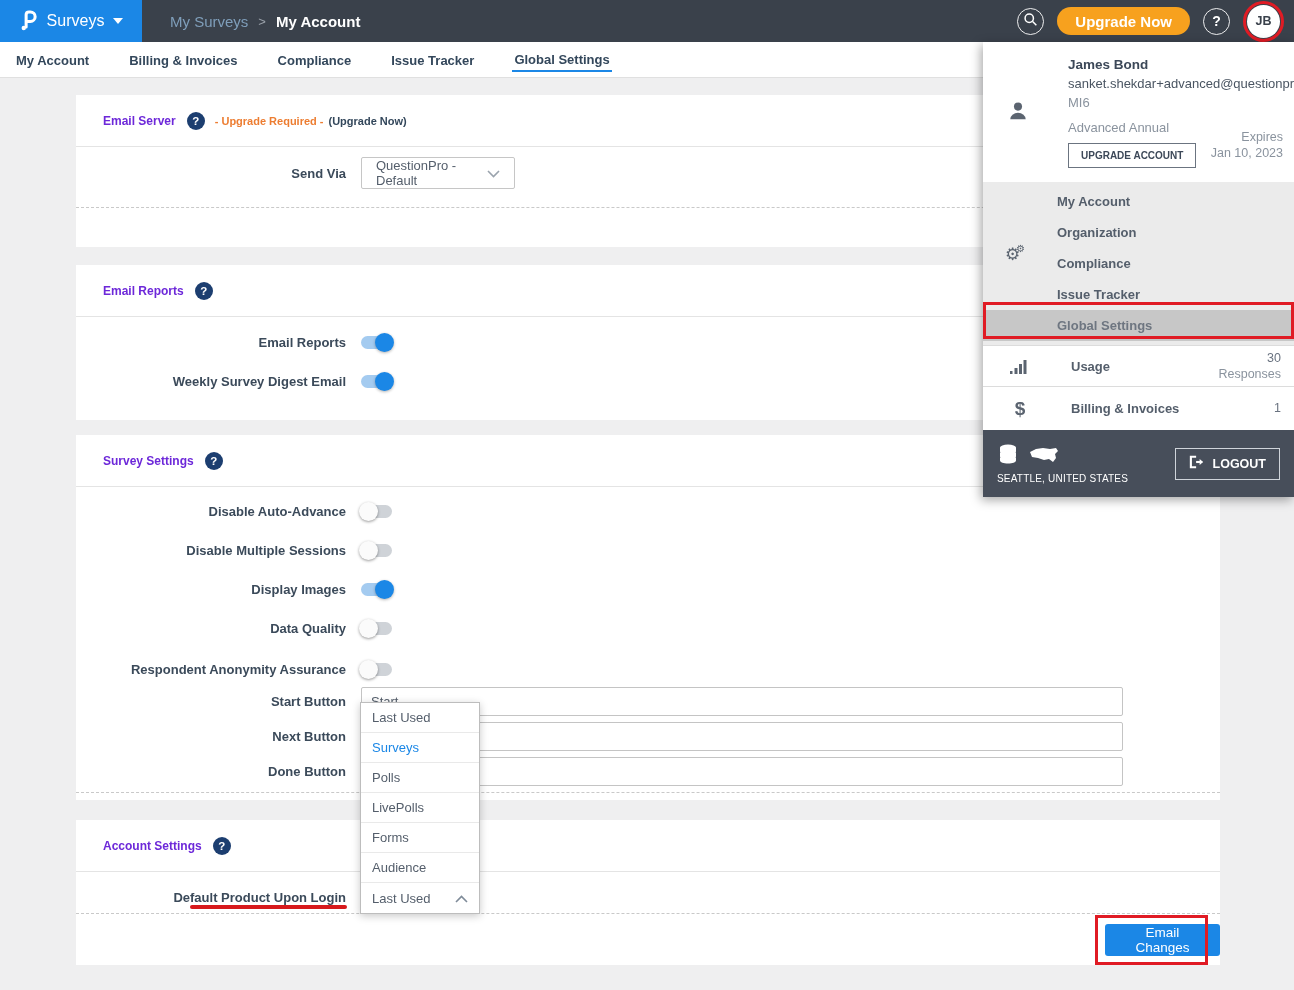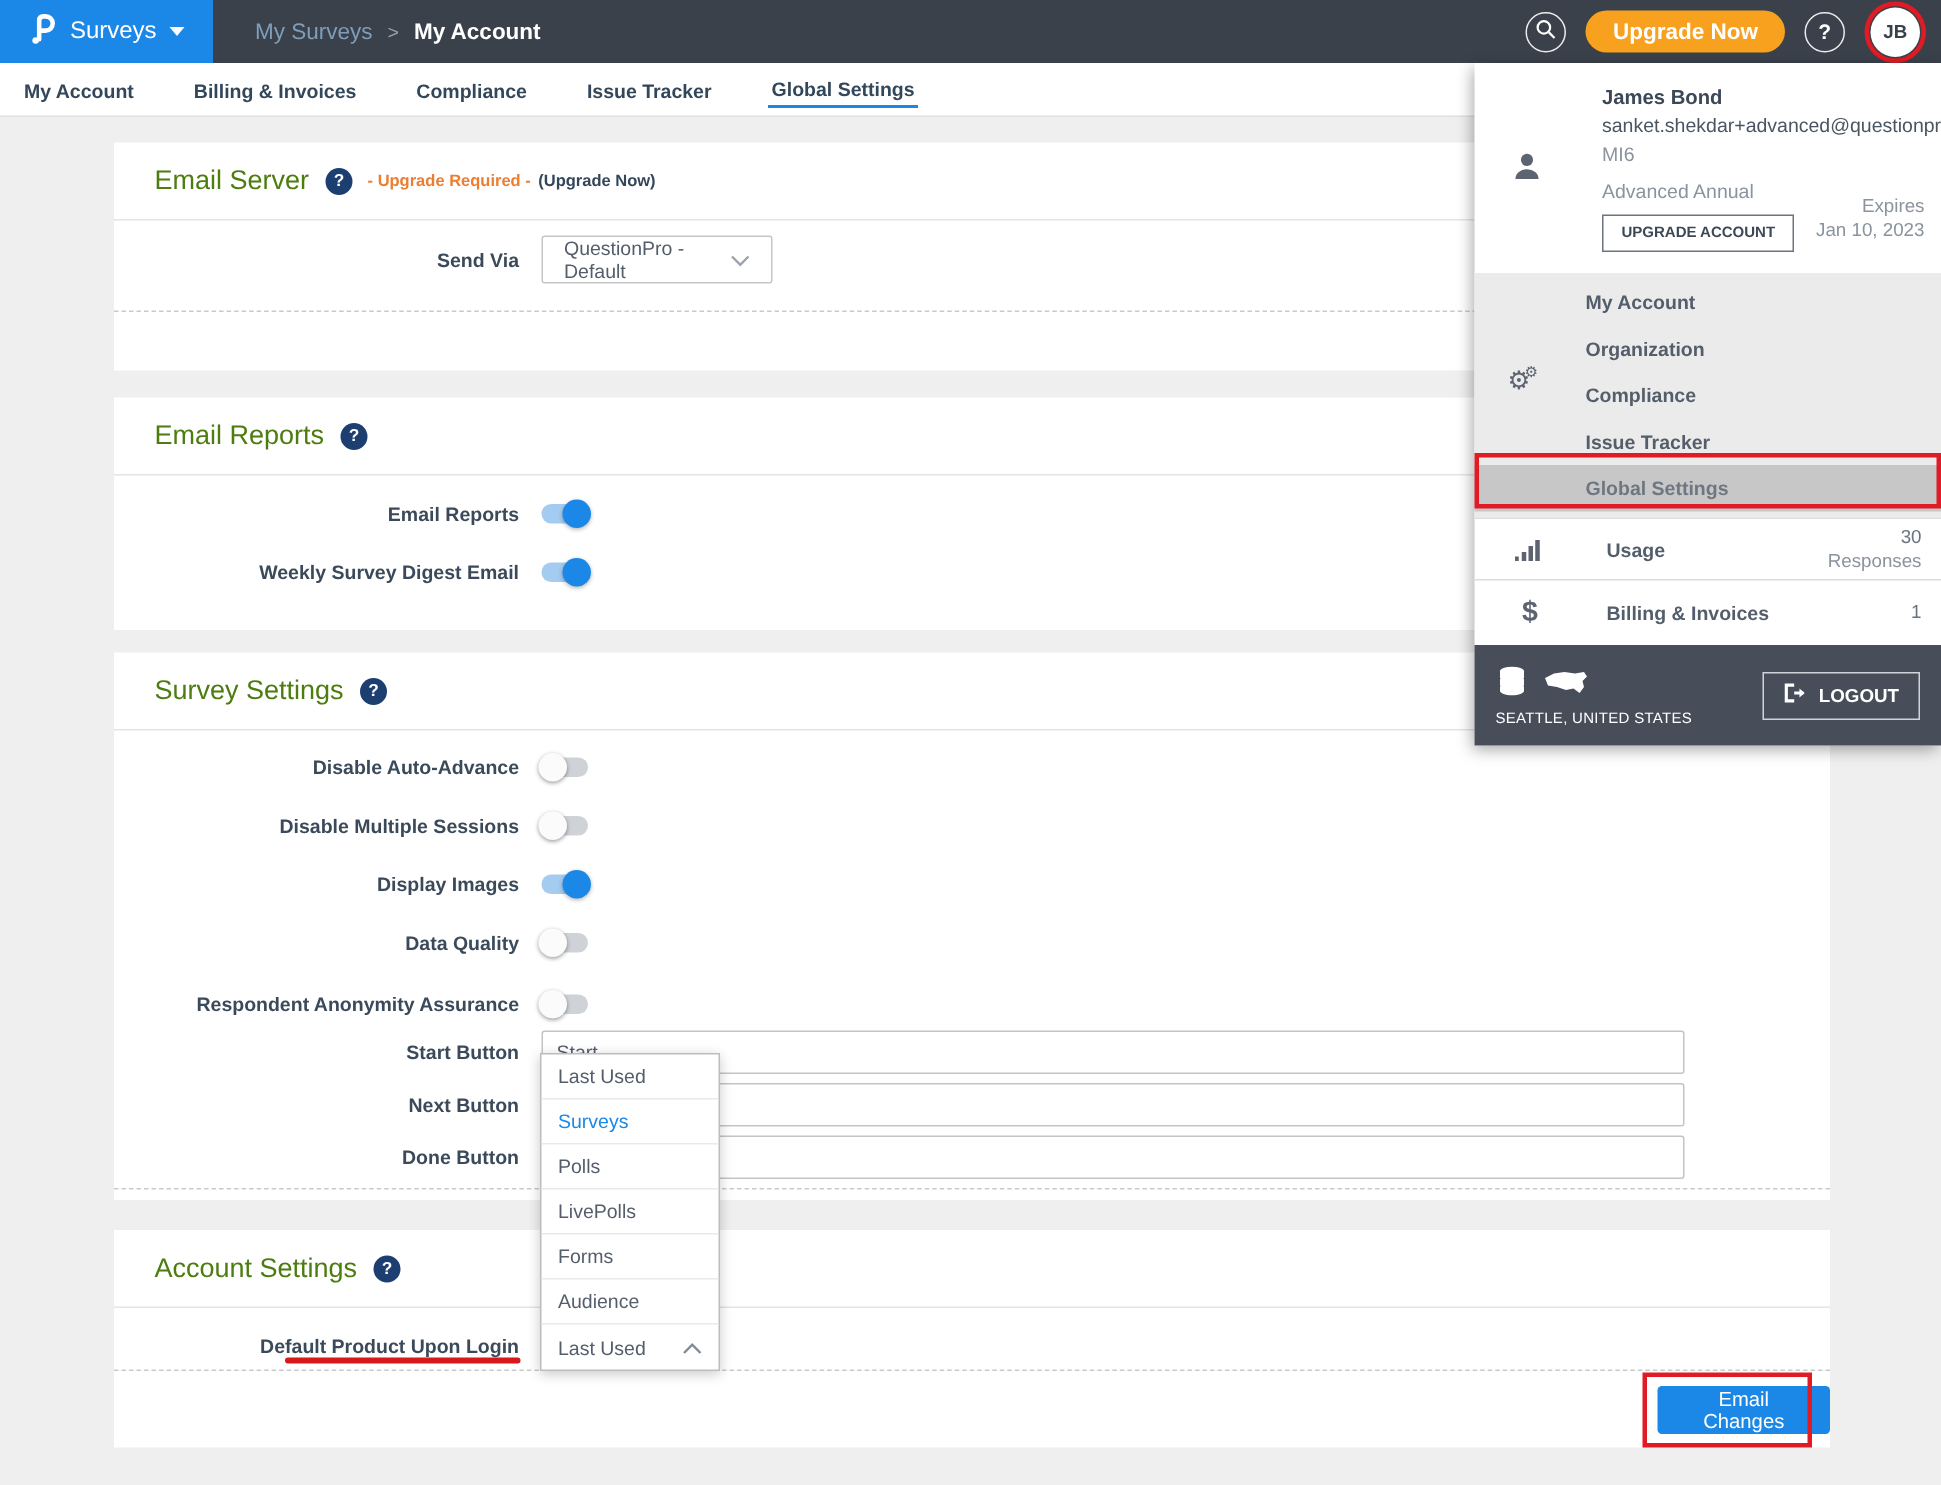--- a/index.html
+++ b/index.html
@@ -25,21 +25,21 @@
   .upgrade-pill { background:#f7a11e; color:#fff; font-weight:bold; font-size:15px; height:28px; padding:0 18px; border:none; border-radius:15px; cursor:pointer; }
   .avatar-ring { border:3px solid #e01b24; border-radius:50%; padding:1px; }
   .avatar { width:33px; height:33px; border-radius:50%; background:#fff; color:#3a414b; display:flex; align-items:center; justify-content:center; font-size:12.5px; font-weight:bold; cursor:pointer; }
   
   .tabsbar { position:absolute; left:0; top:42px; width:1294px; height:36px; background:#fff; border-bottom:1px solid #e0e0e0; display:flex; align-items:center; gap:36px; padding-left:14px; z-index:5; }
   .tab { font-size:13px; font-weight:600; color:#33475b; cursor:pointer; padding:4px 2px 3px; }
   .tab.active { border-bottom:2px solid #1b87e6; }
   
   .card { position:absolute; left:76px; width:1144px; background:#fff; z-index:1; }
   .card-header { height:52px; border-bottom:1px solid #e4e4e4; display:flex; align-items:center; padding-left:27px; }
-  .card-title { font-size:18px; color:#4d7c0f; }
+  .card-title { font-size:12px; color:#6d28d9;font-weight:bold; }
   .help-icon { width:18px; height:18px; border-radius:50%; background:#1c3e70; color:#fff; font-size:11.5px; font-weight:bold; display:flex; align-items:center; justify-content:center; margin-left:11px; cursor:pointer; }
   .badge-required { margin-left:10px; font-size:11px; font-weight:bold; color:#ed7d31; }
   .badge-upgrade-link { margin-left:5px; font-size:11px; font-weight:bold; color:#33475b; cursor:pointer; }
   .row-abs { position:absolute; left:0; height:28px; display:flex; align-items:center; }
   .row-label { width:270px; text-align:right; font-size:13px; font-weight:bold; color:#3b4a5a; }
   .dash { position:absolute; left:0; right:0; border-top:1px dashed #c9c9c9; }
   
   .select-box { margin-left:15px; width:154px; height:32px; border:1px solid #c6c6c6; border-radius:2px; background:#fff; display:flex; align-items:center; justify-content:space-between; padding:0 14px; font-size:13px; color:#545e6b; cursor:pointer; }
   
   .toggle { margin-left:15px; width:31px; height:13px; border-radius:7px; background:#cfd3d8; position:relative; cursor:pointer; }

